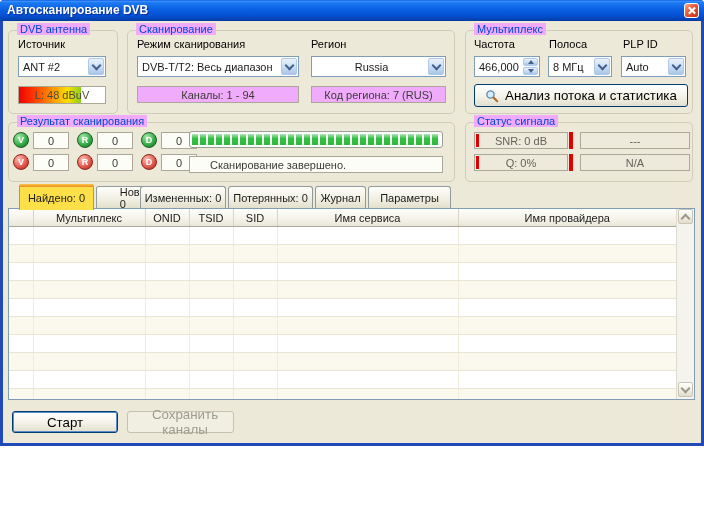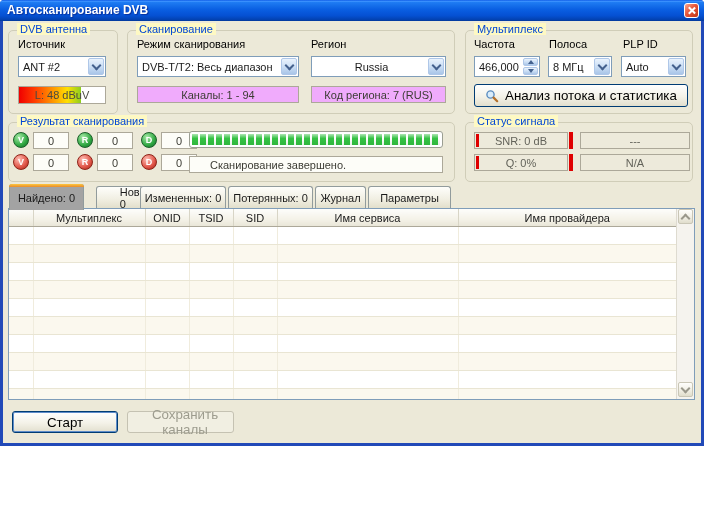--- a/index.html
+++ b/index.html
@@ -12,21 +12,21 @@
   .title-text{position:absolute;left:7px;top:3px;color:#fff;font-weight:bold;font-size:12px;
     text-shadow:1px 1px 1px #08309C;white-space:nowrap;}
   .close-btn{position:absolute;left:684px;top:3px;width:15px;height:15px;border:1px solid #fff;border-radius:3px;
     background:linear-gradient(135deg,#FBA78F 0%,#E8563A 45%,#BE3415 100%);box-sizing:border-box;}
   .close-x{position:absolute;left:3px;top:3px;width:7px;height:7px;}
   .close-x::before,.close-x::after{content:"";position:absolute;left:3px;top:-1px;width:1.6px;height:9px;background:#fff;}
   .close-x::before{transform:rotate(45deg);}
   .close-x::after{transform:rotate(-45deg);}
 
   .group{position:absolute;border:1px solid #D0CDB8;border-radius:5px;box-sizing:border-box;}
-  .group-label{position:absolute;top:-8px;left:8px;background:#fef9c3;padding:0 3px;color:#0046D5;white-space:nowrap;}
+  .group-label{position:absolute;top:-8px;left:8px;background:#f0abfc;padding:0 3px;color:#0046D5;white-space:nowrap;}
   .lbl{position:absolute;white-space:nowrap;color:#000;}
 
   .combo{position:absolute;height:21px;background:#fff;border:1px solid #7F9DB9;box-sizing:border-box;
     display:flex;align-items:center;}
   .combo-text{flex:1;padding-left:4px;overflow:hidden;white-space:nowrap;}
   .combo-btn{width:16px;height:17px;margin:1px;border:1px solid #AFC7E8;border-radius:2px;box-sizing:border-box;
     background:linear-gradient(180deg,#EAF3FD 0%,#CCDFF5 50%,#A9C5E8 100%);
     display:flex;align-items:center;justify-content:center;}
   .chev-down{width:5px;height:5px;border-right:2px solid #44618E;border-bottom:2px solid #44618E;
     transform:rotate(45deg);margin-top:-3px;}
@@ -71,21 +71,21 @@
       repeating-linear-gradient(90deg,#35C244 0px,#35C244 6px,#FFFFFF 6px,#FFFFFF 8px);}
 
   .sig-field{position:absolute;height:17px;border:1px solid #ACA899;box-sizing:border-box;background:#EDEADB;
     display:flex;align-items:center;justify-content:center;color:#63635a;}
   .redbar-in{position:absolute;left:1px;top:1px;bottom:1px;width:3px;background:#DF0000;}
   .redbar{position:absolute;width:4px;height:17px;background:#DF0000;}
 
   .tab{position:absolute;top:186px;height:22px;border:1px solid #919B9C;border-bottom:none;border-radius:3px 3px 0 0;
     box-sizing:border-box;background:linear-gradient(180deg,#FEFEFB 0%,#F0EEE1 60%,#E2DFCB 100%);
     display:flex;align-items:center;justify-content:center;z-index:2;}
-  .tab.active{top:184px;height:26px;background:#a3a3a3;z-index:6;}
+  .tab.active{top:184px;height:26px;background:#fde047;z-index:6;margin-left:10px;}
   .tab.active::before{content:"";position:absolute;top:-1px;left:-1px;right:-1px;height:3px;
     background:linear-gradient(180deg,#FFC73C,#E68B2C);border-radius:3px 3px 0 0;}
 
   .listframe{position:absolute;left:8px;top:208px;width:687px;height:192px;border:1px solid #7F9DB9;
     box-sizing:border-box;background:#fff;z-index:4;overflow:hidden;}
   table.lv{border-collapse:collapse;table-layout:fixed;width:668px;}
   table.lv th{height:17px;font-weight:normal;font-size:11px;color:#202020;
     background:linear-gradient(180deg,#FDFDFB 0%,#F4F2E8 60%,#E9E6D8 100%);
     border-right:1px solid #D8D5C6;border-bottom:1px solid #ACA899;padding:0;white-space:nowrap;overflow:hidden;}
   table.lv td{height:17px;padding:0;border-right:1px solid #F0ECDD;border-bottom:1px solid #E9E5D3;}

